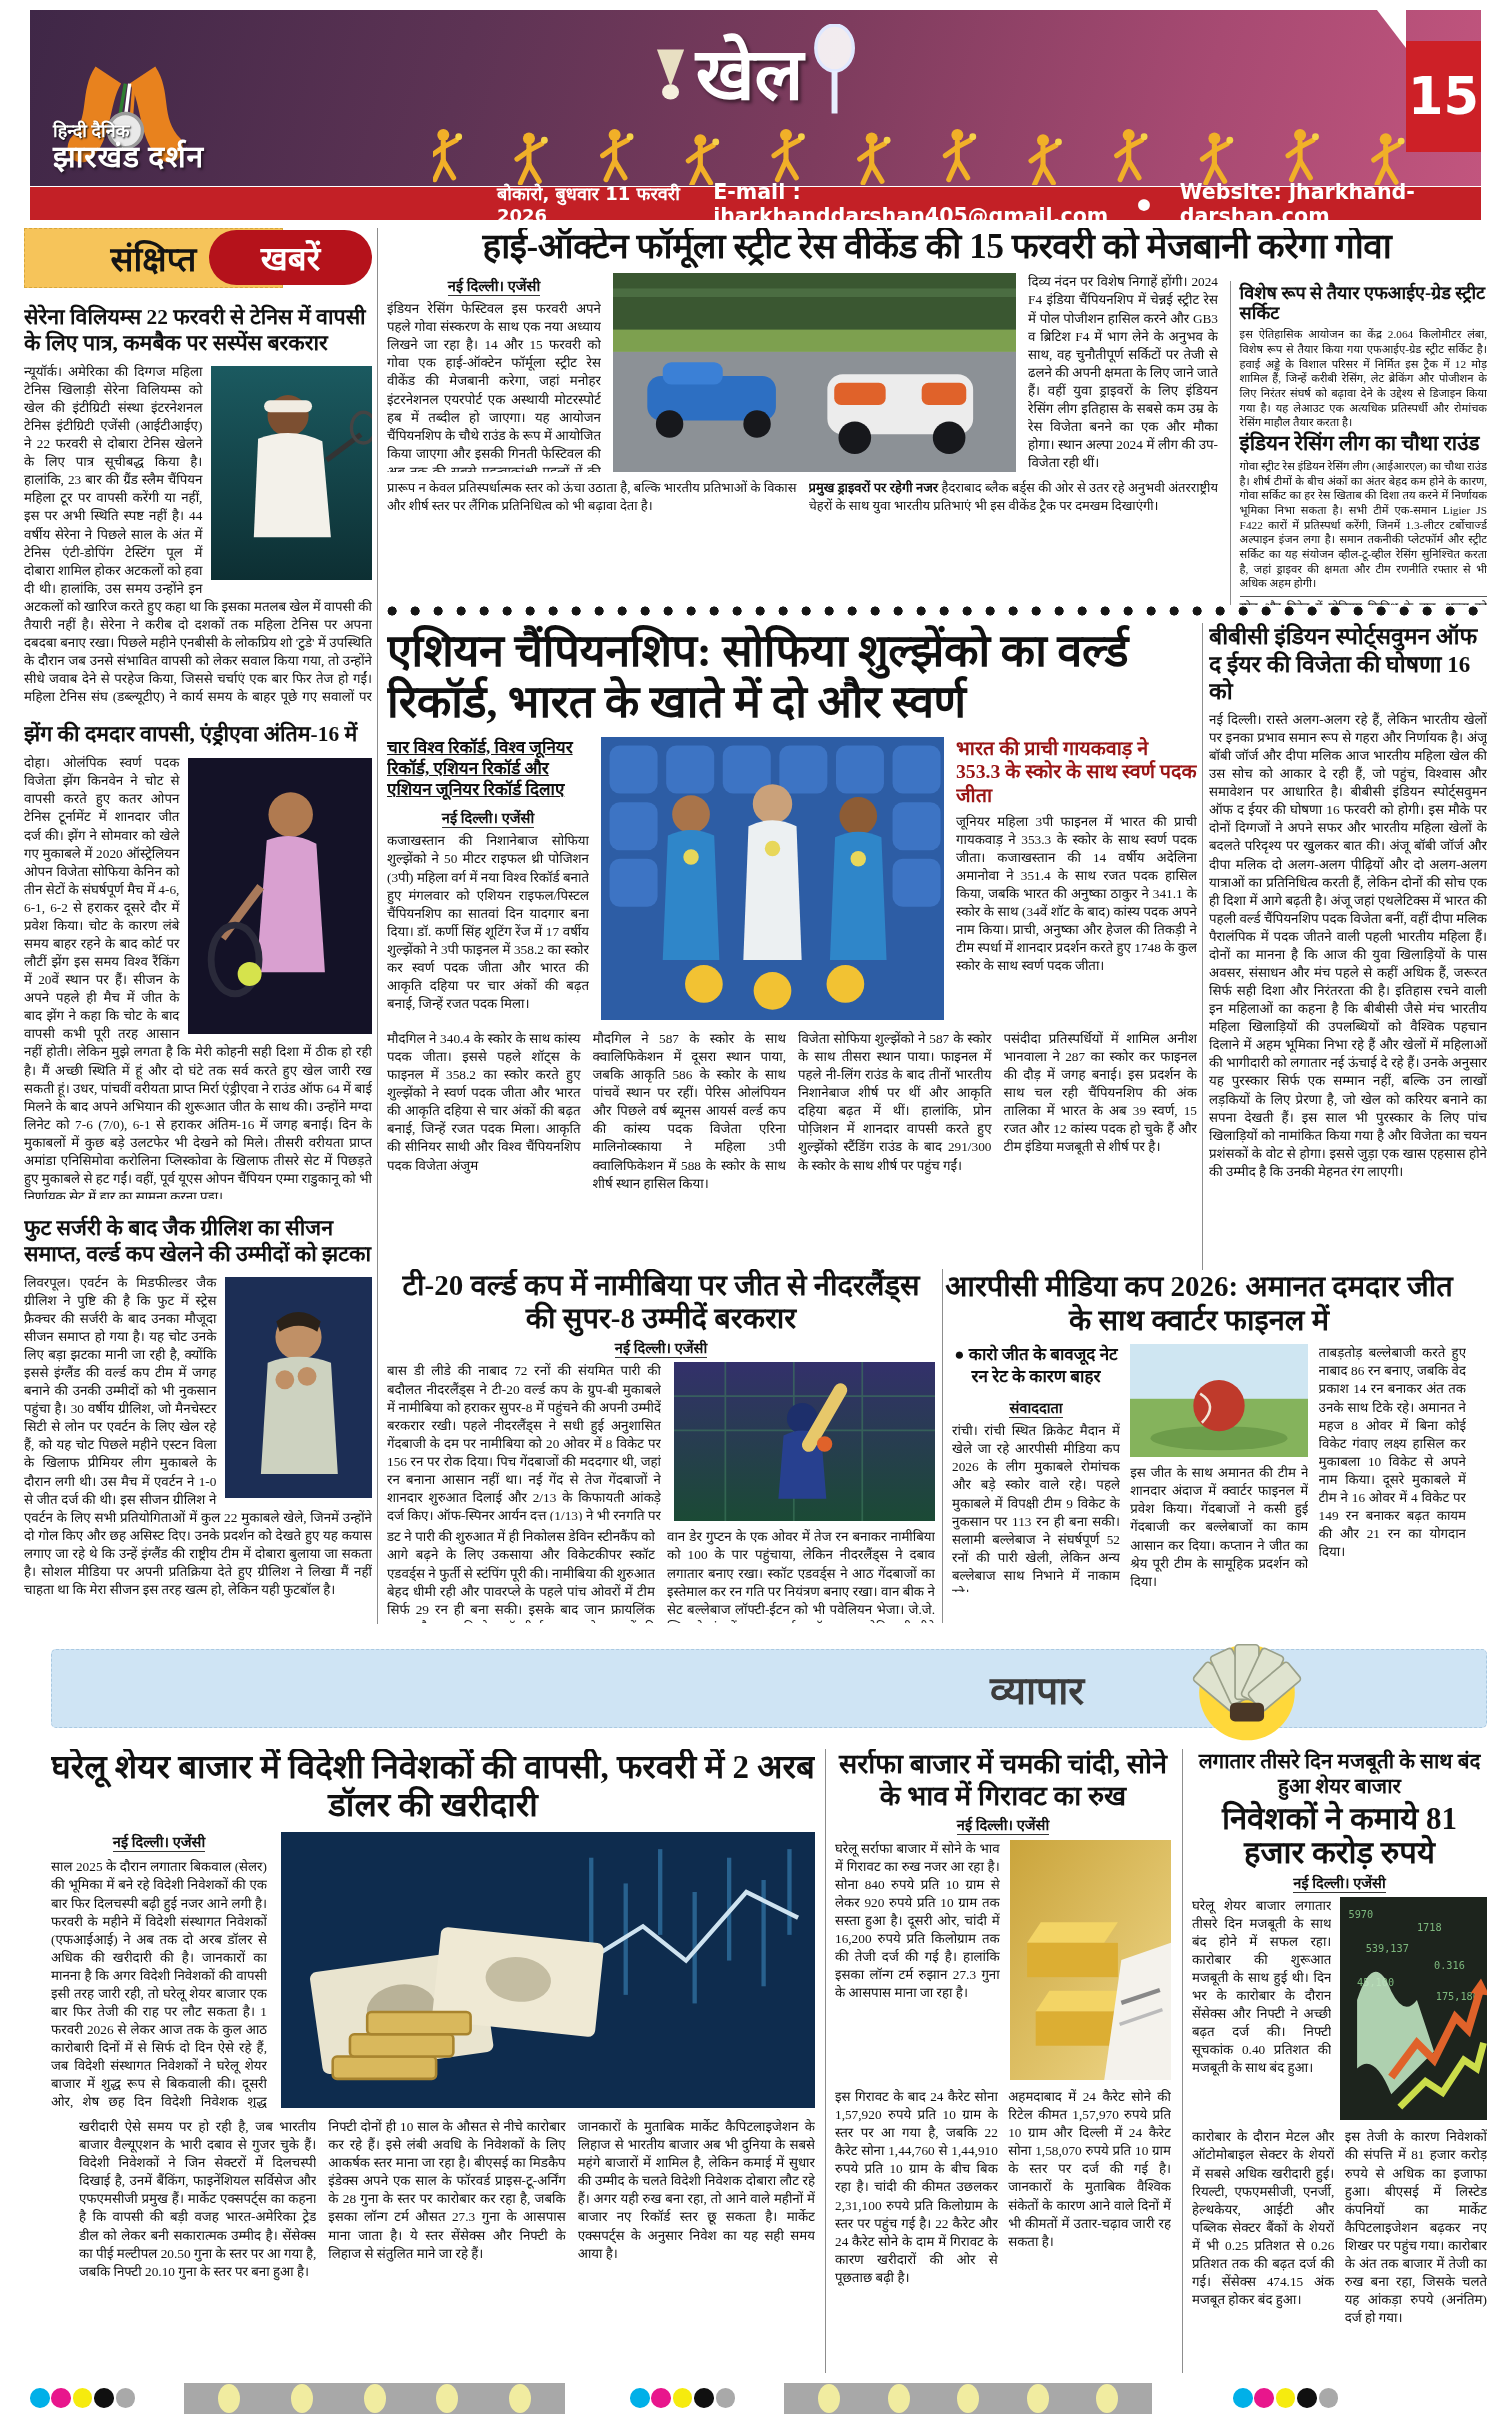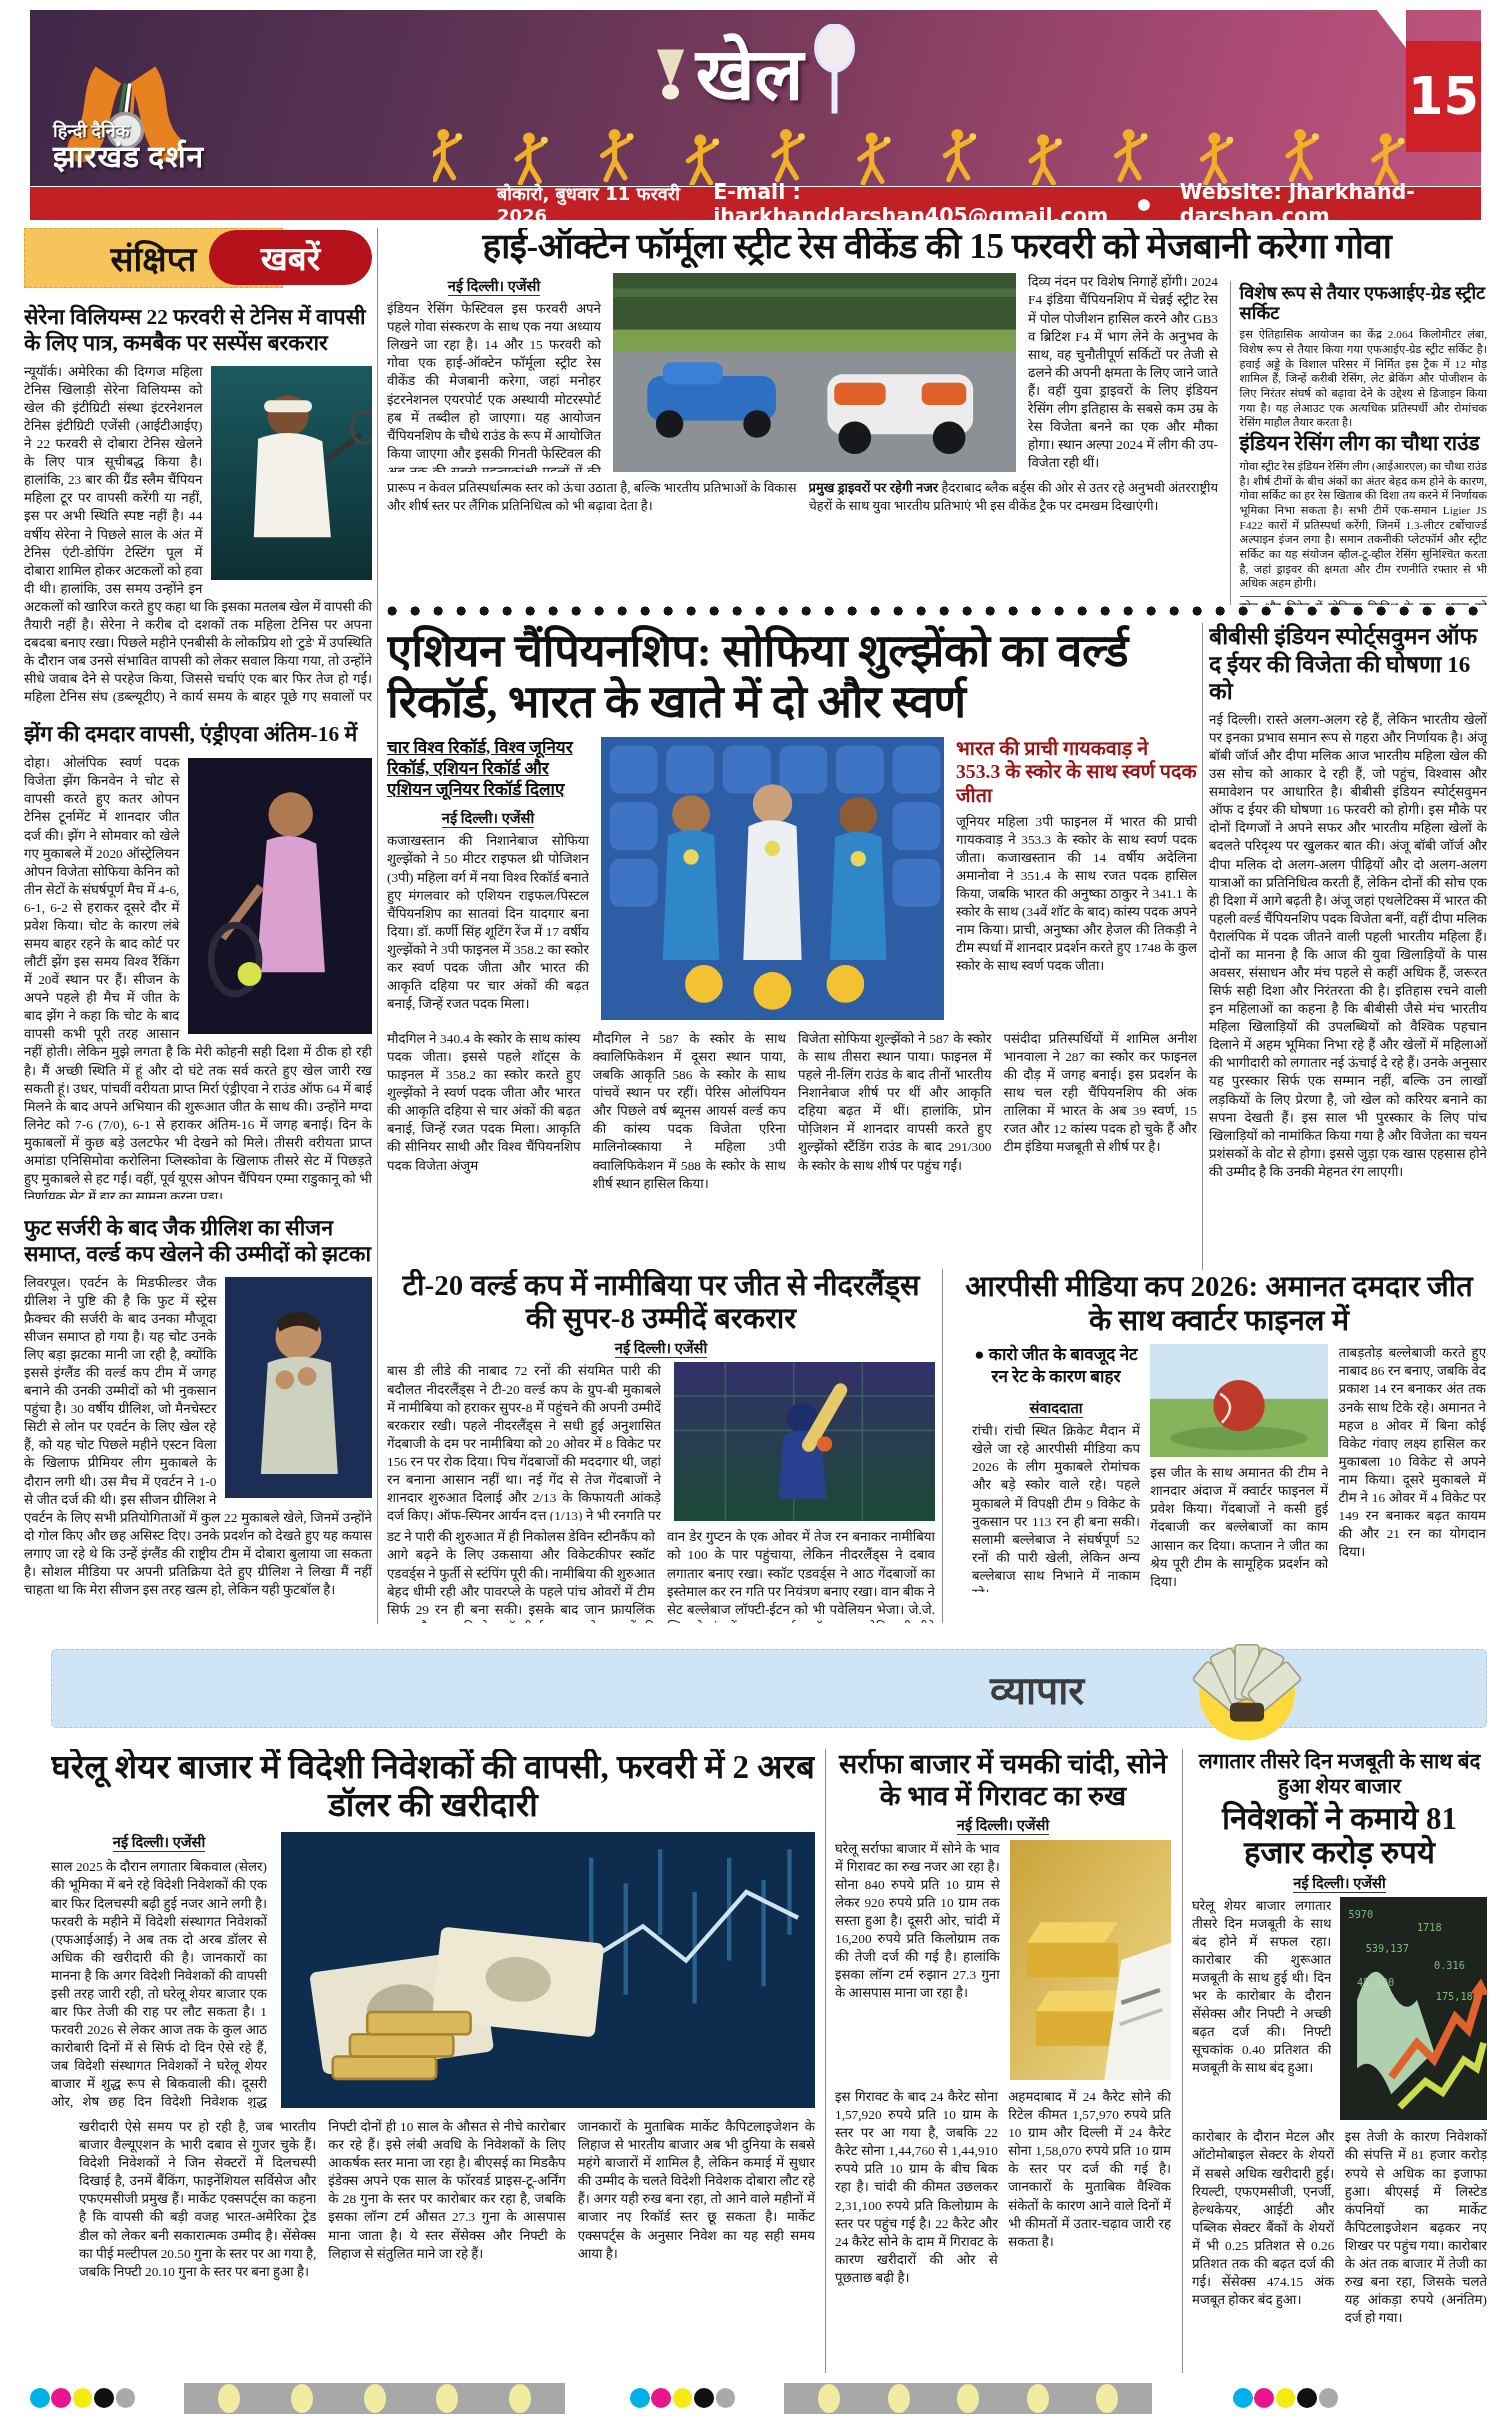--- a/index.html
+++ b/index.html
@@ -73,21 +73,21 @@
   #bbc h2{margin:0 0 5.1px;font-size:23px;line-height:1.2;font-weight:bold;}
   
   #t20{position:absolute;left:387px;top:1269px;width:548px;height:354px;overflow:hidden;}
   #t20 h1{margin:0;font-size:29px;line-height:1.15;font-weight:bold;text-align:center;}
   #t20 .main{position:relative;height:159px;margin-top:3.4px;}
   #t20 .main .textcol{margin-right:274px;height:159px;}
   #t20 .ph{position:absolute;right:0;top:0;}
   #t20 .row2{display:flex;gap:12px;height:96px;margin-top:6.9px;}
   #t20 .row2 .textcol{flex:1;}
   
-  #rpc{position:absolute;left:952px;top:1269px;width:534px;height:354px;overflow:hidden;}
+  #rpc{position:absolute;left:932px;top:1269px;width:534px;height:354px;overflow:hidden;}
   #rpc h1{margin:0 0 6.9px;font-size:29px;line-height:1.18;font-weight:bold;text-align:center;}
   #rpc .row{display:flex;gap:10.3px;height:248px;margin-left:20px;}
   #rpc .bullet{font-size:17px;font-weight:bold;line-height:1.3;text-align:center;margin-bottom:8.6px;}
   #rpc .lcol{width:168px;flex:none;overflow:hidden;}
   #rpc .mcol{width:178px;flex:none;overflow:hidden;}
   #rpc .rcol{flex:1;overflow:hidden;}
   
   #bizbanner{position:absolute;left:51px;top:1649px;width:1436px;height:79px;background:#cfe4f4;
      border:1.7px dashed #a9c9e2;border-radius:5.1px;box-sizing:border-box;}
   #bizbanner .ttl{position:absolute;left:938px;top:12px;font-size:39px;font-weight:bold;color:#3c3c3c;

